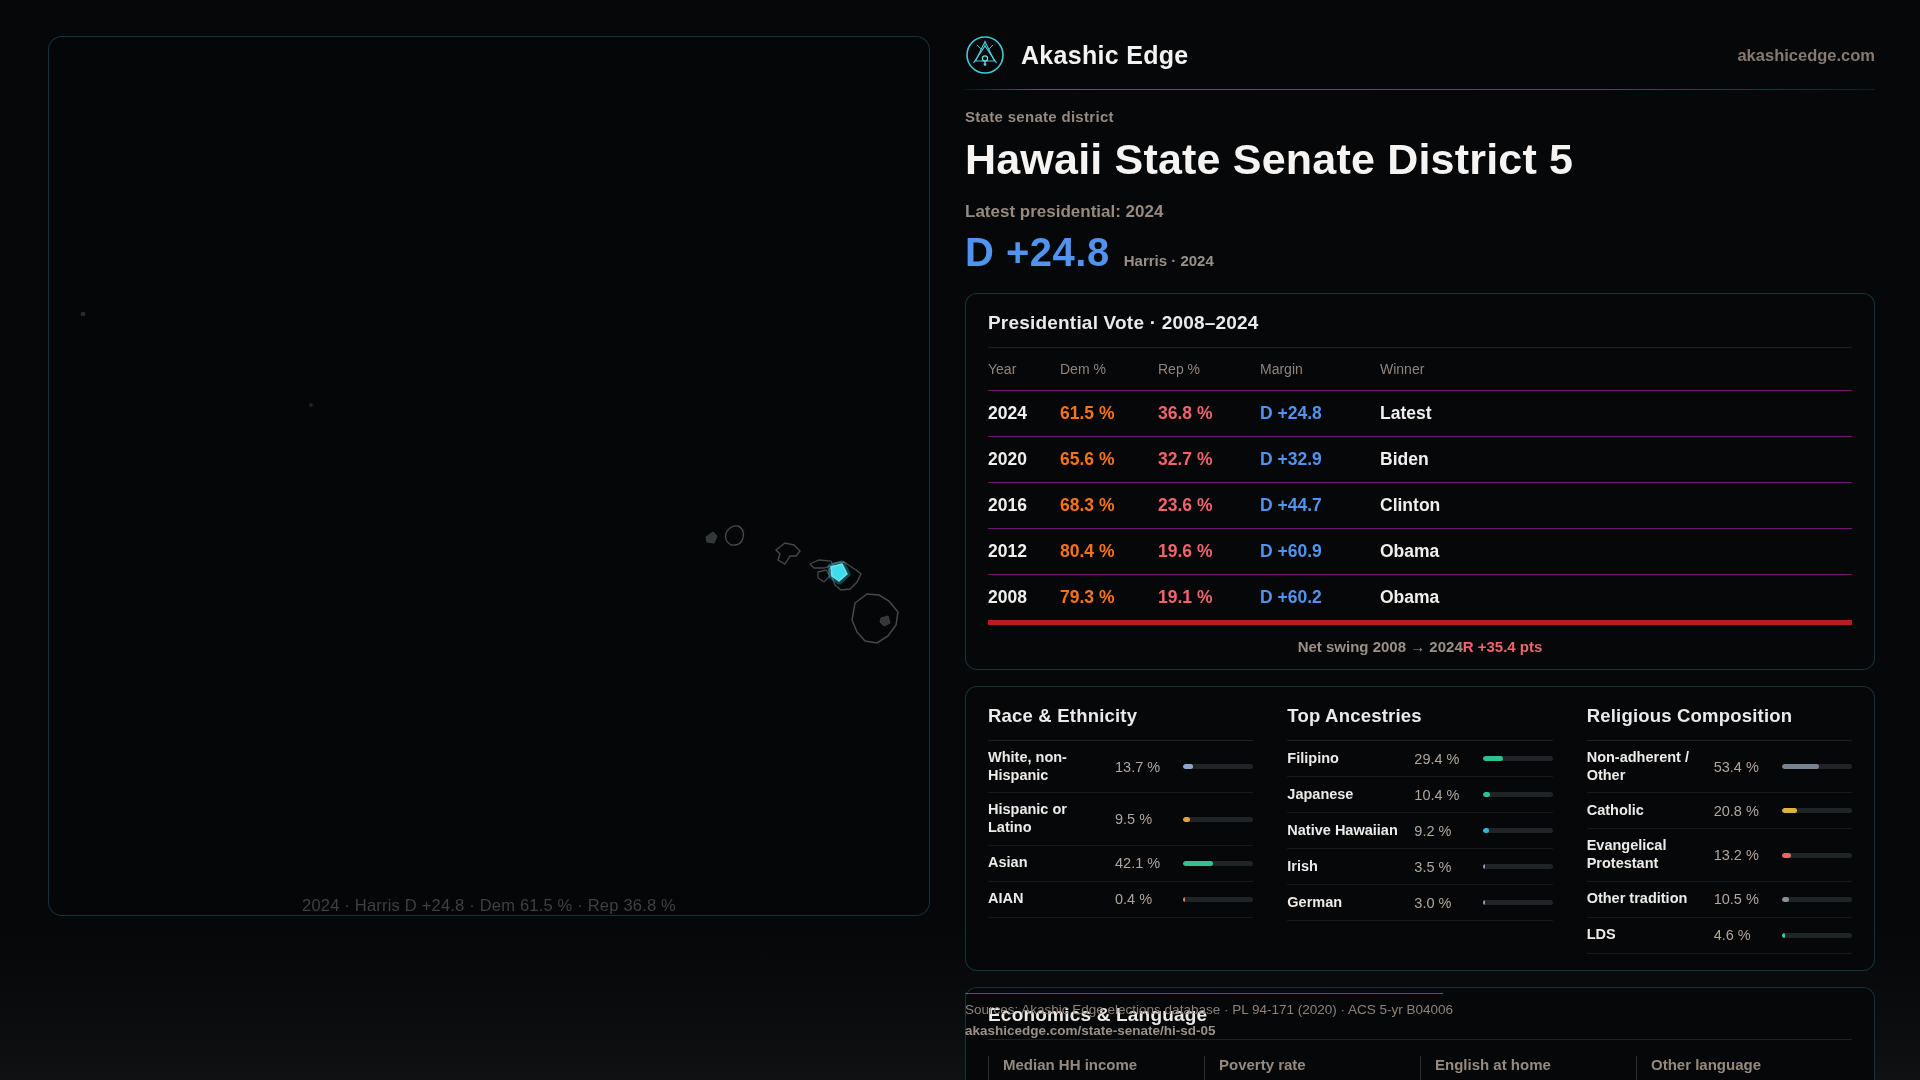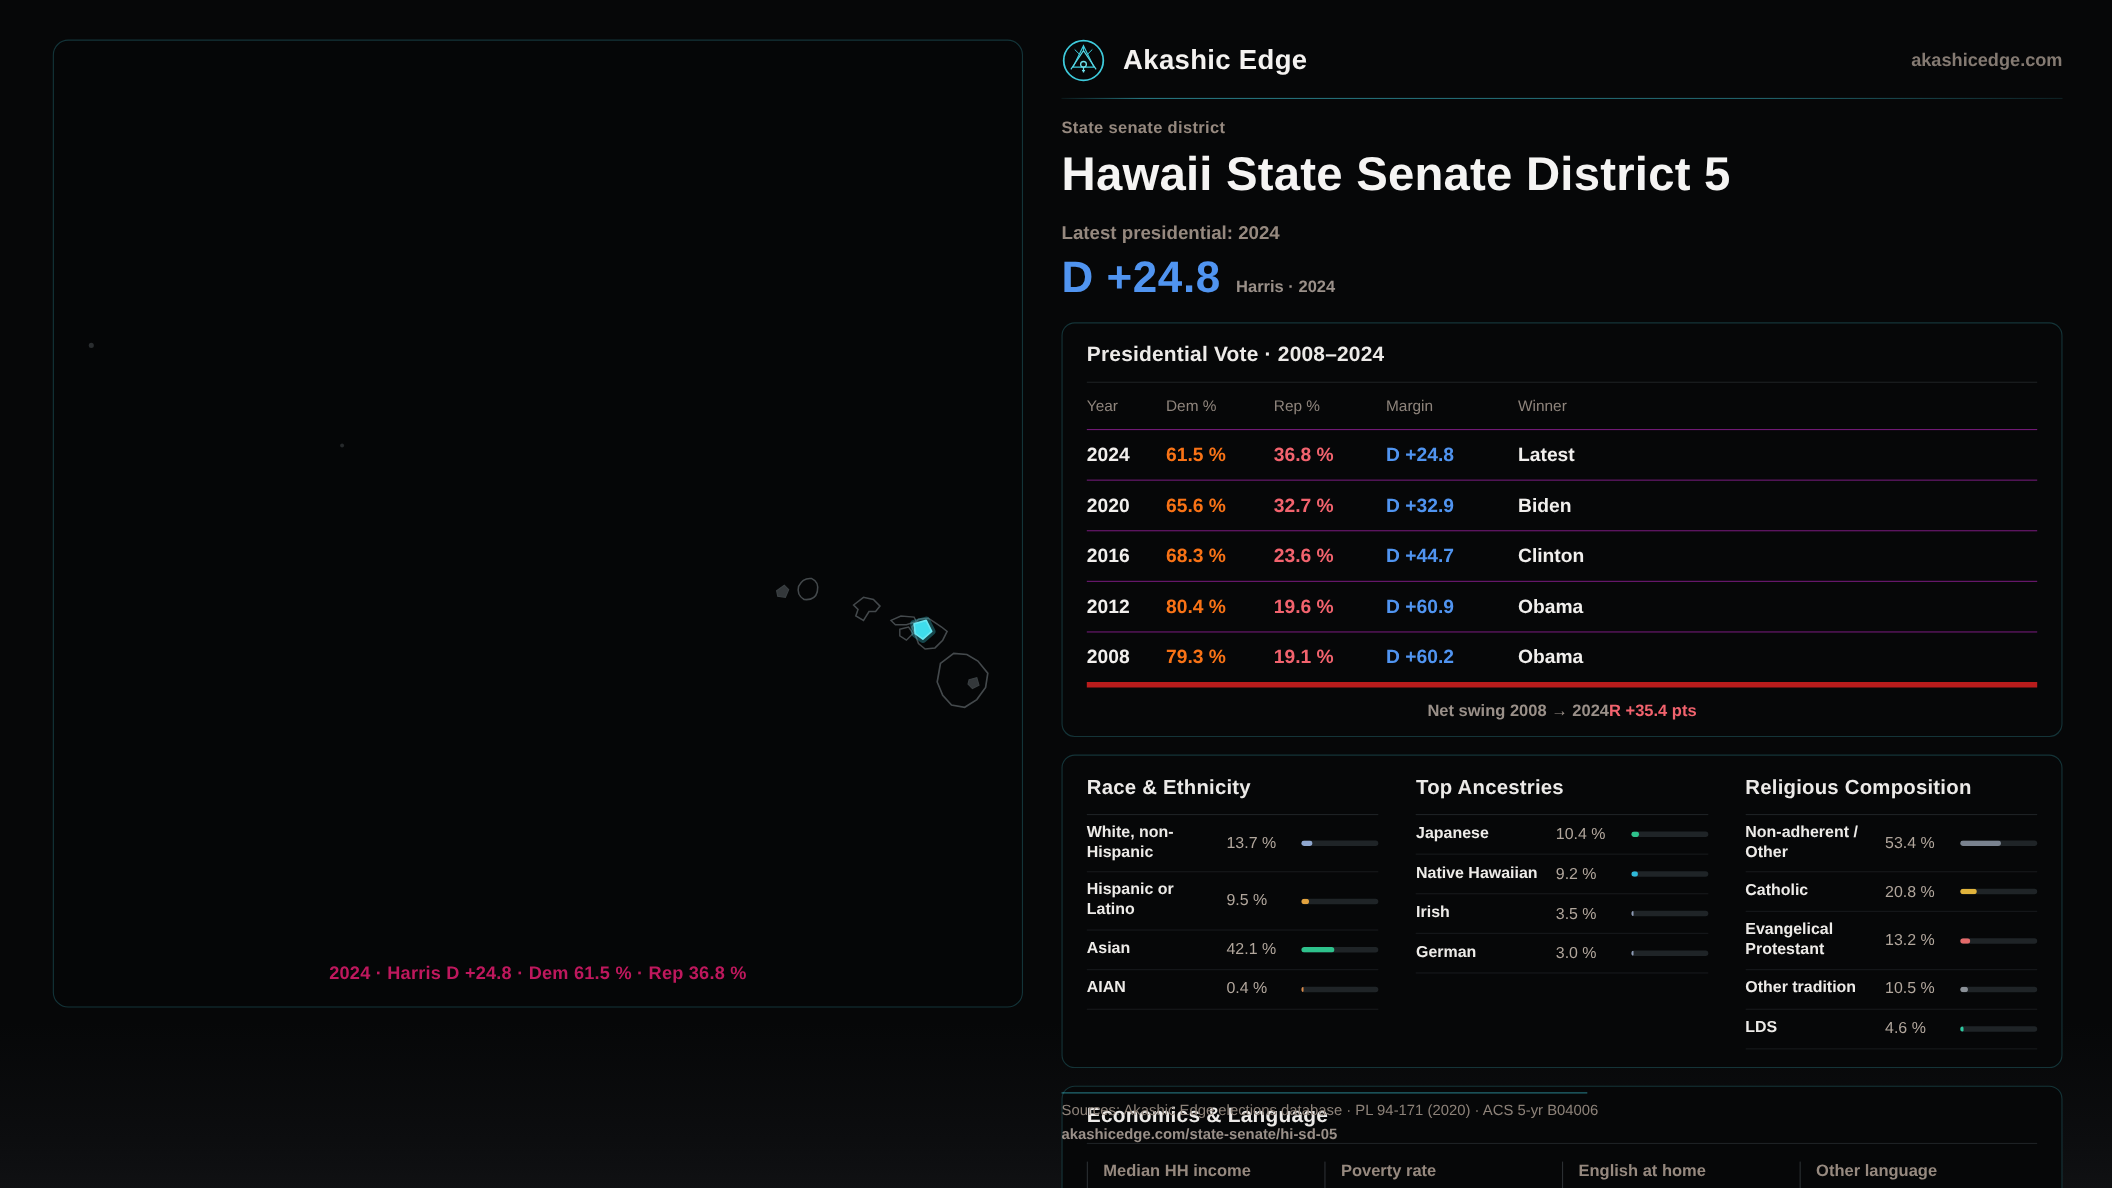--- a/index.html
+++ b/index.html
@@ -8,22 +8,22 @@
     font-family:"Liberation Sans","DejaVu Sans",sans-serif;
     background:linear-gradient(180deg,#060708 0%,#060708 86%,#0c0d0f 96%,#101113 100%);
     color:#eceae8; overflow:hidden; position:relative;
   }
   
   .map-panel {
     position:absolute; left:48px; top:36px; width:882px; height:880px;
     background:#050607; border:1px solid rgba(62,186,200,.26); border-radius:14px;
   }
   .map-caption {
-    position:absolute; left:48px; top:876px; width:882px; text-align:center;
-    font-size:16.5px; font-weight:700; color:#be185d; letter-spacing:.2px;
+    position:absolute; left:48px; top:896px; width:882px; text-align:center;
+    font-size:16.5px; font-weight:400; color:#404040; letter-spacing:.2px;
   }
   
   .right-col { position:absolute; left:965px; top:0; width:910px; height:1080px; padding-top:34px; }
   .site-header { display:flex; align-items:center; height:42px; }
   .logo-badge { width:40px; height:40px; margin-right:16px; flex:0 0 auto; }
   .brand-name { font-size:25px; font-weight:700; color:#f4f2f0; letter-spacing:.3px; }
   .brand-domain { margin-left:auto; font-size:16.5px; font-weight:700; color:#847a72; text-decoration:none; }
   .header-rule { margin-top:13px; height:1px;
     background:linear-gradient(90deg,rgba(62,203,220,.08),rgba(62,203,220,.55) 8%,rgba(62,203,220,.45) 70%,rgba(62,203,220,.12)); }
   .kicker { margin-top:18px; font-size:15px; font-weight:700; color:#96897f; letter-spacing:.3px; }
@@ -206,20 +206,27 @@
         <span class="mini-bar">
             <i style="width: 0.4%; background: rgb(217, 138, 74);"></i>
           </span>
       </div>
     </div>
 
     <div class="demo-col">
       <div class="panel-title">Top Ancestries</div>
       <div class="title-rule"></div>
       <div class="demo-row">
+        <span class="demo-label">Filipino</span>
+        <span class="demo-value">29.4 %</span>
+        <span class="mini-bar">
+            <i style="width: 29.4%; background: rgb(46, 194, 140);"></i>
+          </span>
+      </div>
+      <div class="demo-row">
         <span class="demo-label">Japanese</span>
         <span class="demo-value">10.4 %</span>
         <span class="mini-bar">
             <i style="width: 10.4%; background: rgb(46, 194, 140);"></i>
           </span>
       </div>
       <div class="demo-row">
         <span class="demo-label">Native Hawaiian</span>
         <span class="demo-value">9.2 %</span>
         <span class="mini-bar">

